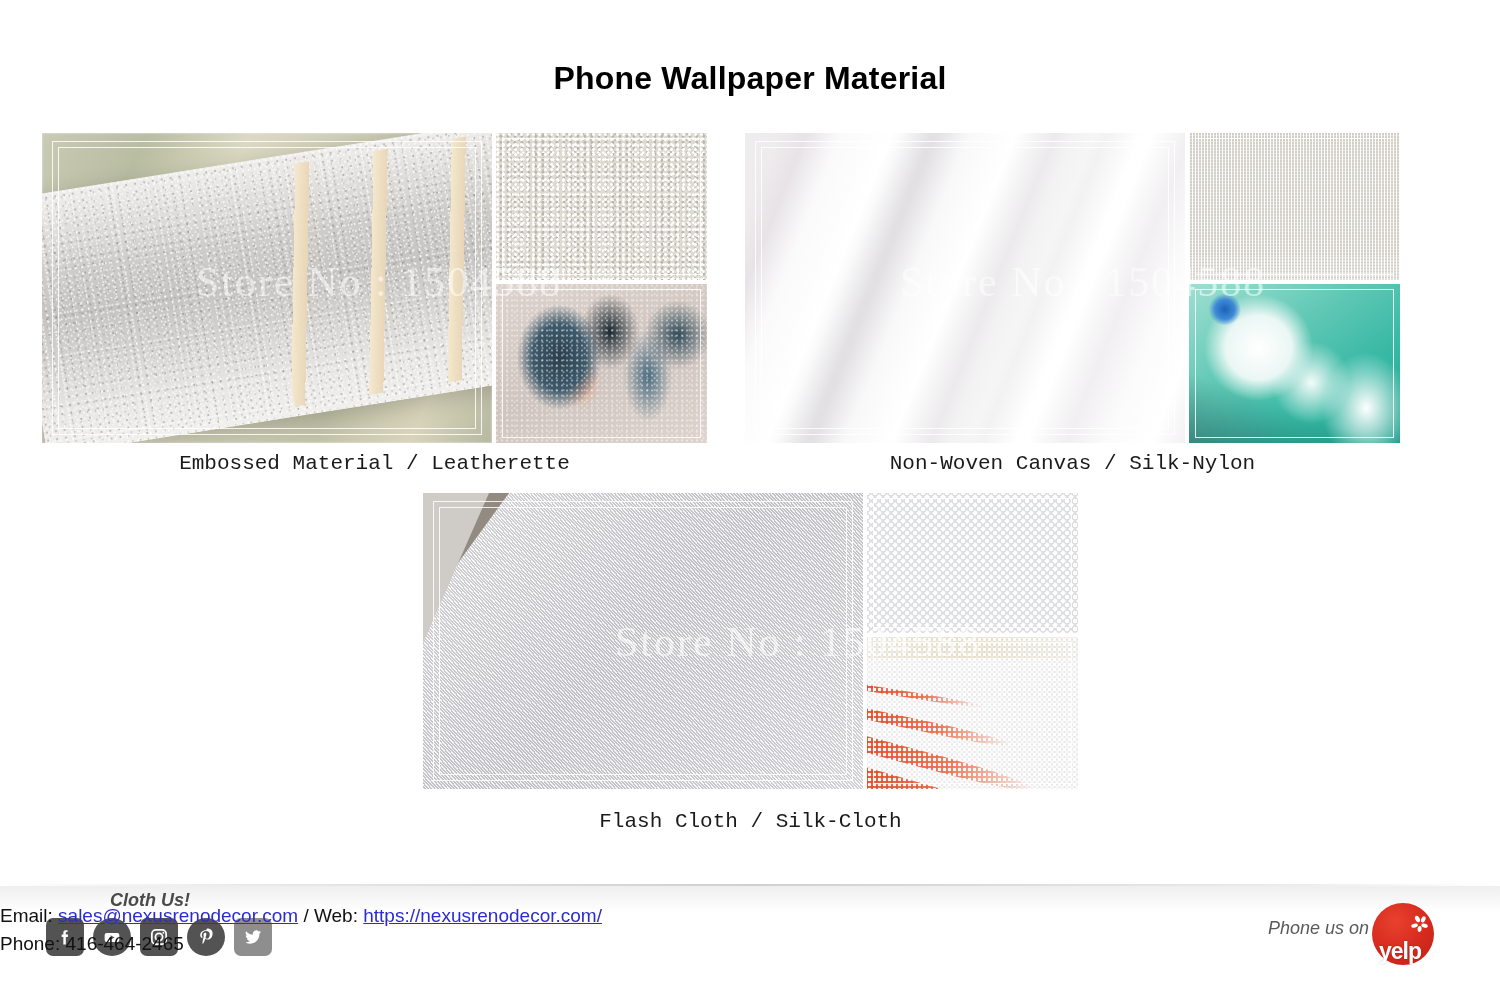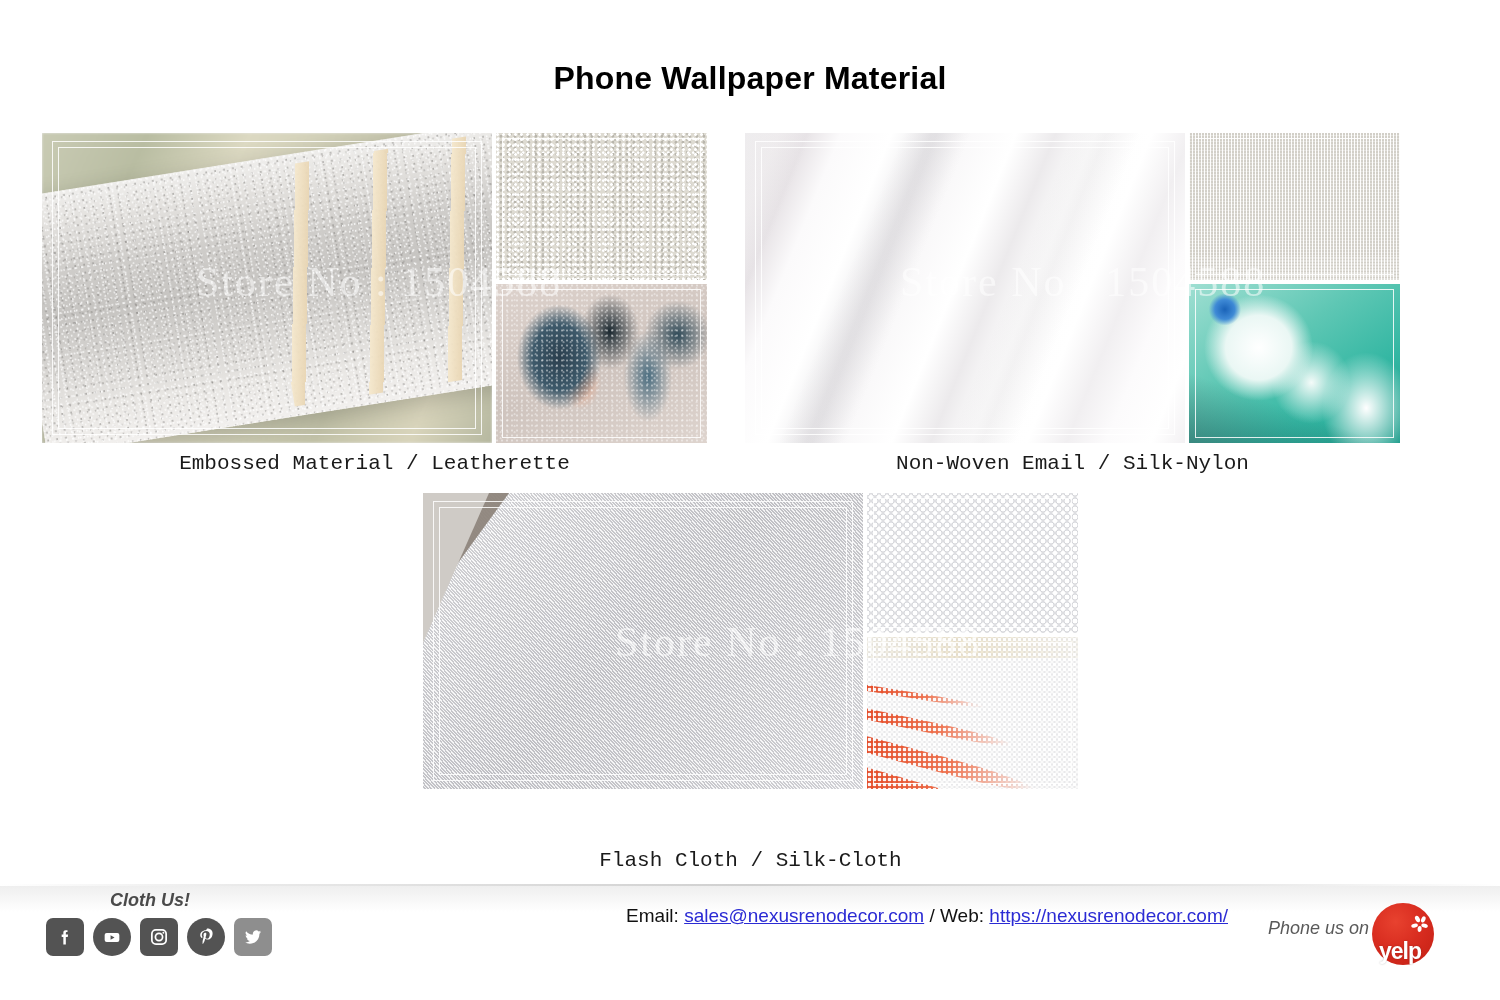--- a/index.html
+++ b/index.html
@@ -294,21 +294,21 @@
   }
   .social.sq { border-radius: 7px; }
   .social.ci { border-radius: 50%; }
   .social.light { background: #8e8e8e; }
   .social svg { display: block; }
 
   .contact-block {
     position: absolute;
     left: 0; top: 902px;
     width: 1228px;
-    text-align: right;
+    text-align: left;
     font-size: 19px;
     color: #111111;
     font-family: "Liberation Sans", sans-serif;
     line-height: 1.48;
   }
   .contact-block a,
   .contact-block .lnk {
     color: #2b2bd4;
     text-decoration: underline;
   }
@@ -390,21 +390,21 @@
     <div class="frame-outer" style="left:6px;top:5px;right:6px;bottom:5px;"></div>
   </div>
 
   <div class="tile" style="left:1189px; top:284px; width:211px; height:159px;">
     <div class="tex-tealfloral"></div>
     <div class="frame-outer" style="left:6px;top:5px;right:6px;bottom:5px;"></div>
   </div>
 
   <div class="watermark wm2">Store  No : 1504588</div>
 
-  <div class="caption" style="left:745px; top:452px; width:655px;">Non-Woven Email / Silk-Nylon</div>
+  <div class="caption" style="left:745px; top:452px; width:655px;">Non-Woven Canvas / Silk-Nylon</div>
 </div>
 
 <div class="panel">
 
   <div class="tile" style="left:423px; top:493px; width:440px; height:296px;">
     <div class="tex-twill"></div>
     <div class="fold-corner"></div>
     <div class="fold-corner2"></div>
     <div class="frame-outer"></div>
     <div class="frame-inner"></div>
@@ -421,21 +421,21 @@
       <div class="stripe" style="left:-6%; top:30%; width:62%; height:6px;  transform:rotate(9deg);"></div>
       <div class="stripe" style="left:-8%; top:45%; width:78%; height:11px; transform:rotate(12deg);"></div>
       <div class="stripe" style="left:-10%;top:62%; width:92%; height:16px; transform:rotate(15deg);"></div>
       <div class="stripe" style="left:-10%;top:82%; width:98%; height:20px; transform:rotate(16deg);"></div>
     </div>
     <div class="frame-outer" style="left:6px;top:5px;right:6px;bottom:5px;"></div>
   </div>
 
   <div class="watermark wm3">Store  No : 1504588</div>
 
-  <div class="caption" style="left:423px; top:849px; width:655px;">Flash Cloth / Silk-Cloth</div>
+  <div class="caption" style="left:423px; top:810px; width:655px;">Flash Cloth / Silk-Cloth</div>
 </div>
 
 <div class="footer-divider"></div>
 <div class="footer-band"></div>
 
 <div class="follow-label">Cloth Us!</div>
 
 <div class="social-row">
 
   <div class="social sq">
@@ -473,20 +473,21 @@
 </div>
 
 <div class="contact-block">
   <div>
     <span>Email:</span>
     <span class="lnk">sales@nexusrenodecor.com</span>
     <span>/</span>
     <span>Web:</span>
     <span class="lnk">https://nexusrenodecor.com/</span>
   </div>
+  <div>Phone: 416-464-2465</div>
 </div>
 
 <div class="findus">Phone us on</div>
 
 <div class="yelp-badge">
   <span class="yelp-word">yelp</span>
   <svg class="yelp-burst" viewBox="0 0 24 24">
     <g fill="#ffffff">
       <ellipse cx="9" cy="6" rx="2.6" ry="4.2" transform="rotate(-28 9 6)"></ellipse>
       <ellipse cx="16" cy="6.5" rx="2.4" ry="3.9" transform="rotate(24 16 6.5)"></ellipse>

